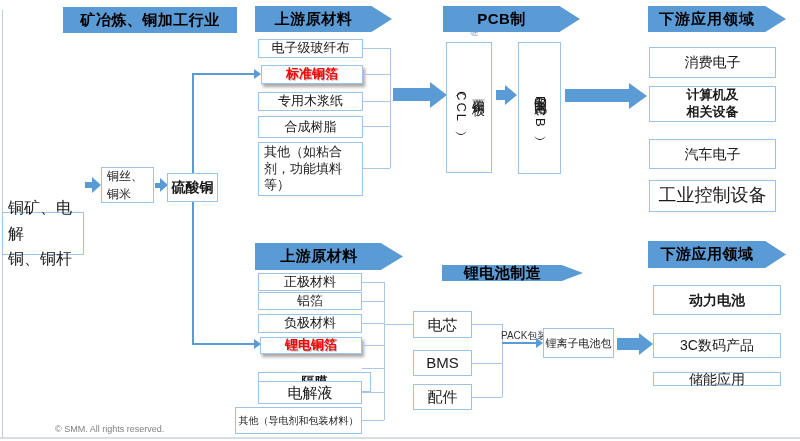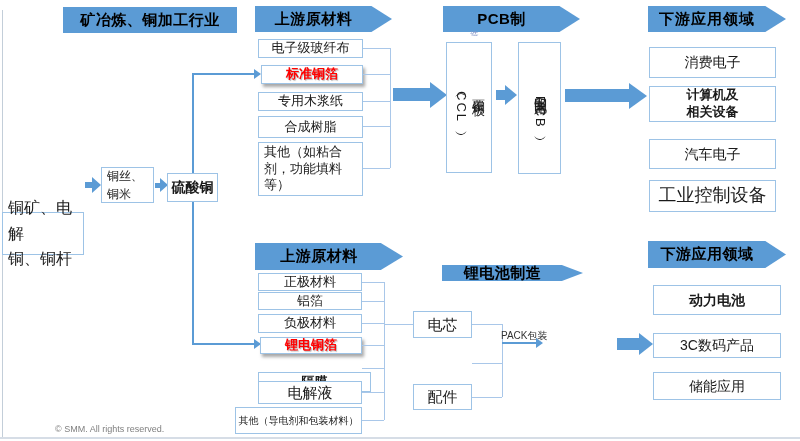--- a/index.html
+++ b/index.html
@@ -119,33 +119,35 @@
   <div class="hline" style="left:362px;top:301px;width:22px;"></div>
   <div class="hline" style="left:362px;top:323px;width:22px;"></div>
   <div class="hline" style="left:362px;top:345px;width:22px;"></div>
   <div class="hline" style="left:362px;top:368px;width:22px;"></div>
   <div class="hline" style="left:362px;top:392px;width:22px;"></div>
   <div class="hline" style="left:362px;top:420px;width:22px;"></div>
   <div class="vline" style="left:384px;top:282px;height:138px;"></div>
   <div class="hline" style="left:384px;top:324px;width:29px;"></div>
 
   <div class="box" style="left:413px;top:311px;width:59px;height:27px;font-size:15px;">电芯</div>
+  <div class="box" style="left:413px;top:350px;width:59px;height:26px;font-size:15px;">BMS</div>
   <div class="box" style="left:413px;top:384px;width:59px;height:26px;font-size:15px;">配件</div>
 
   <div class="hline" style="left:472px;top:324px;width:30px;"></div>
   <div class="hline" style="left:472px;top:363px;width:30px;"></div>
   <div class="hline" style="left:472px;top:397px;width:30px;"></div>
   <div class="vline" style="left:502px;top:324px;height:73px;"></div>
 
   <div class="pack" style="left:501px;top:329px;">PACK包装</div>
   <div class="hline dk" style="left:502px;top:342px;width:34px;"></div>
   <div class="ahead r" style="left:536px;top:338px;"></div>
+  <div class="box" style="left:543px;top:328px;width:71px;height:30px;font-size:11px;">锂离子电池包</div>
 
   <div class="ta-tail" style="left:617px;top:338px;width:22px;height:12px;"></div>
   <div class="ta-head" style="left:639px;top:333px;border-top:11px solid transparent;border-bottom:11px solid transparent;border-left:14px solid #5B9BD5;"></div>
 
   <div class="box bold" style="left:653px;top:285px;width:128px;height:30px;font-size:14px;">动力电池</div>
   <div class="box" style="left:653px;top:333px;width:128px;height:25px;font-size:14px;">3C数码产品</div>
-  <div class="box" style="left:653px;top:372px;width:128px;height:28px;font-size:14px;">储能应用</div>
+  <div class="box" style="left:653px;top:372px;width:128px;height:14px;font-size:14px;">储能应用</div>
 
   <div class="copyright" style="left:55px;top:424px;">© SMM. All rights reserved.</div>
 
 </div>
 
 </body></html>

